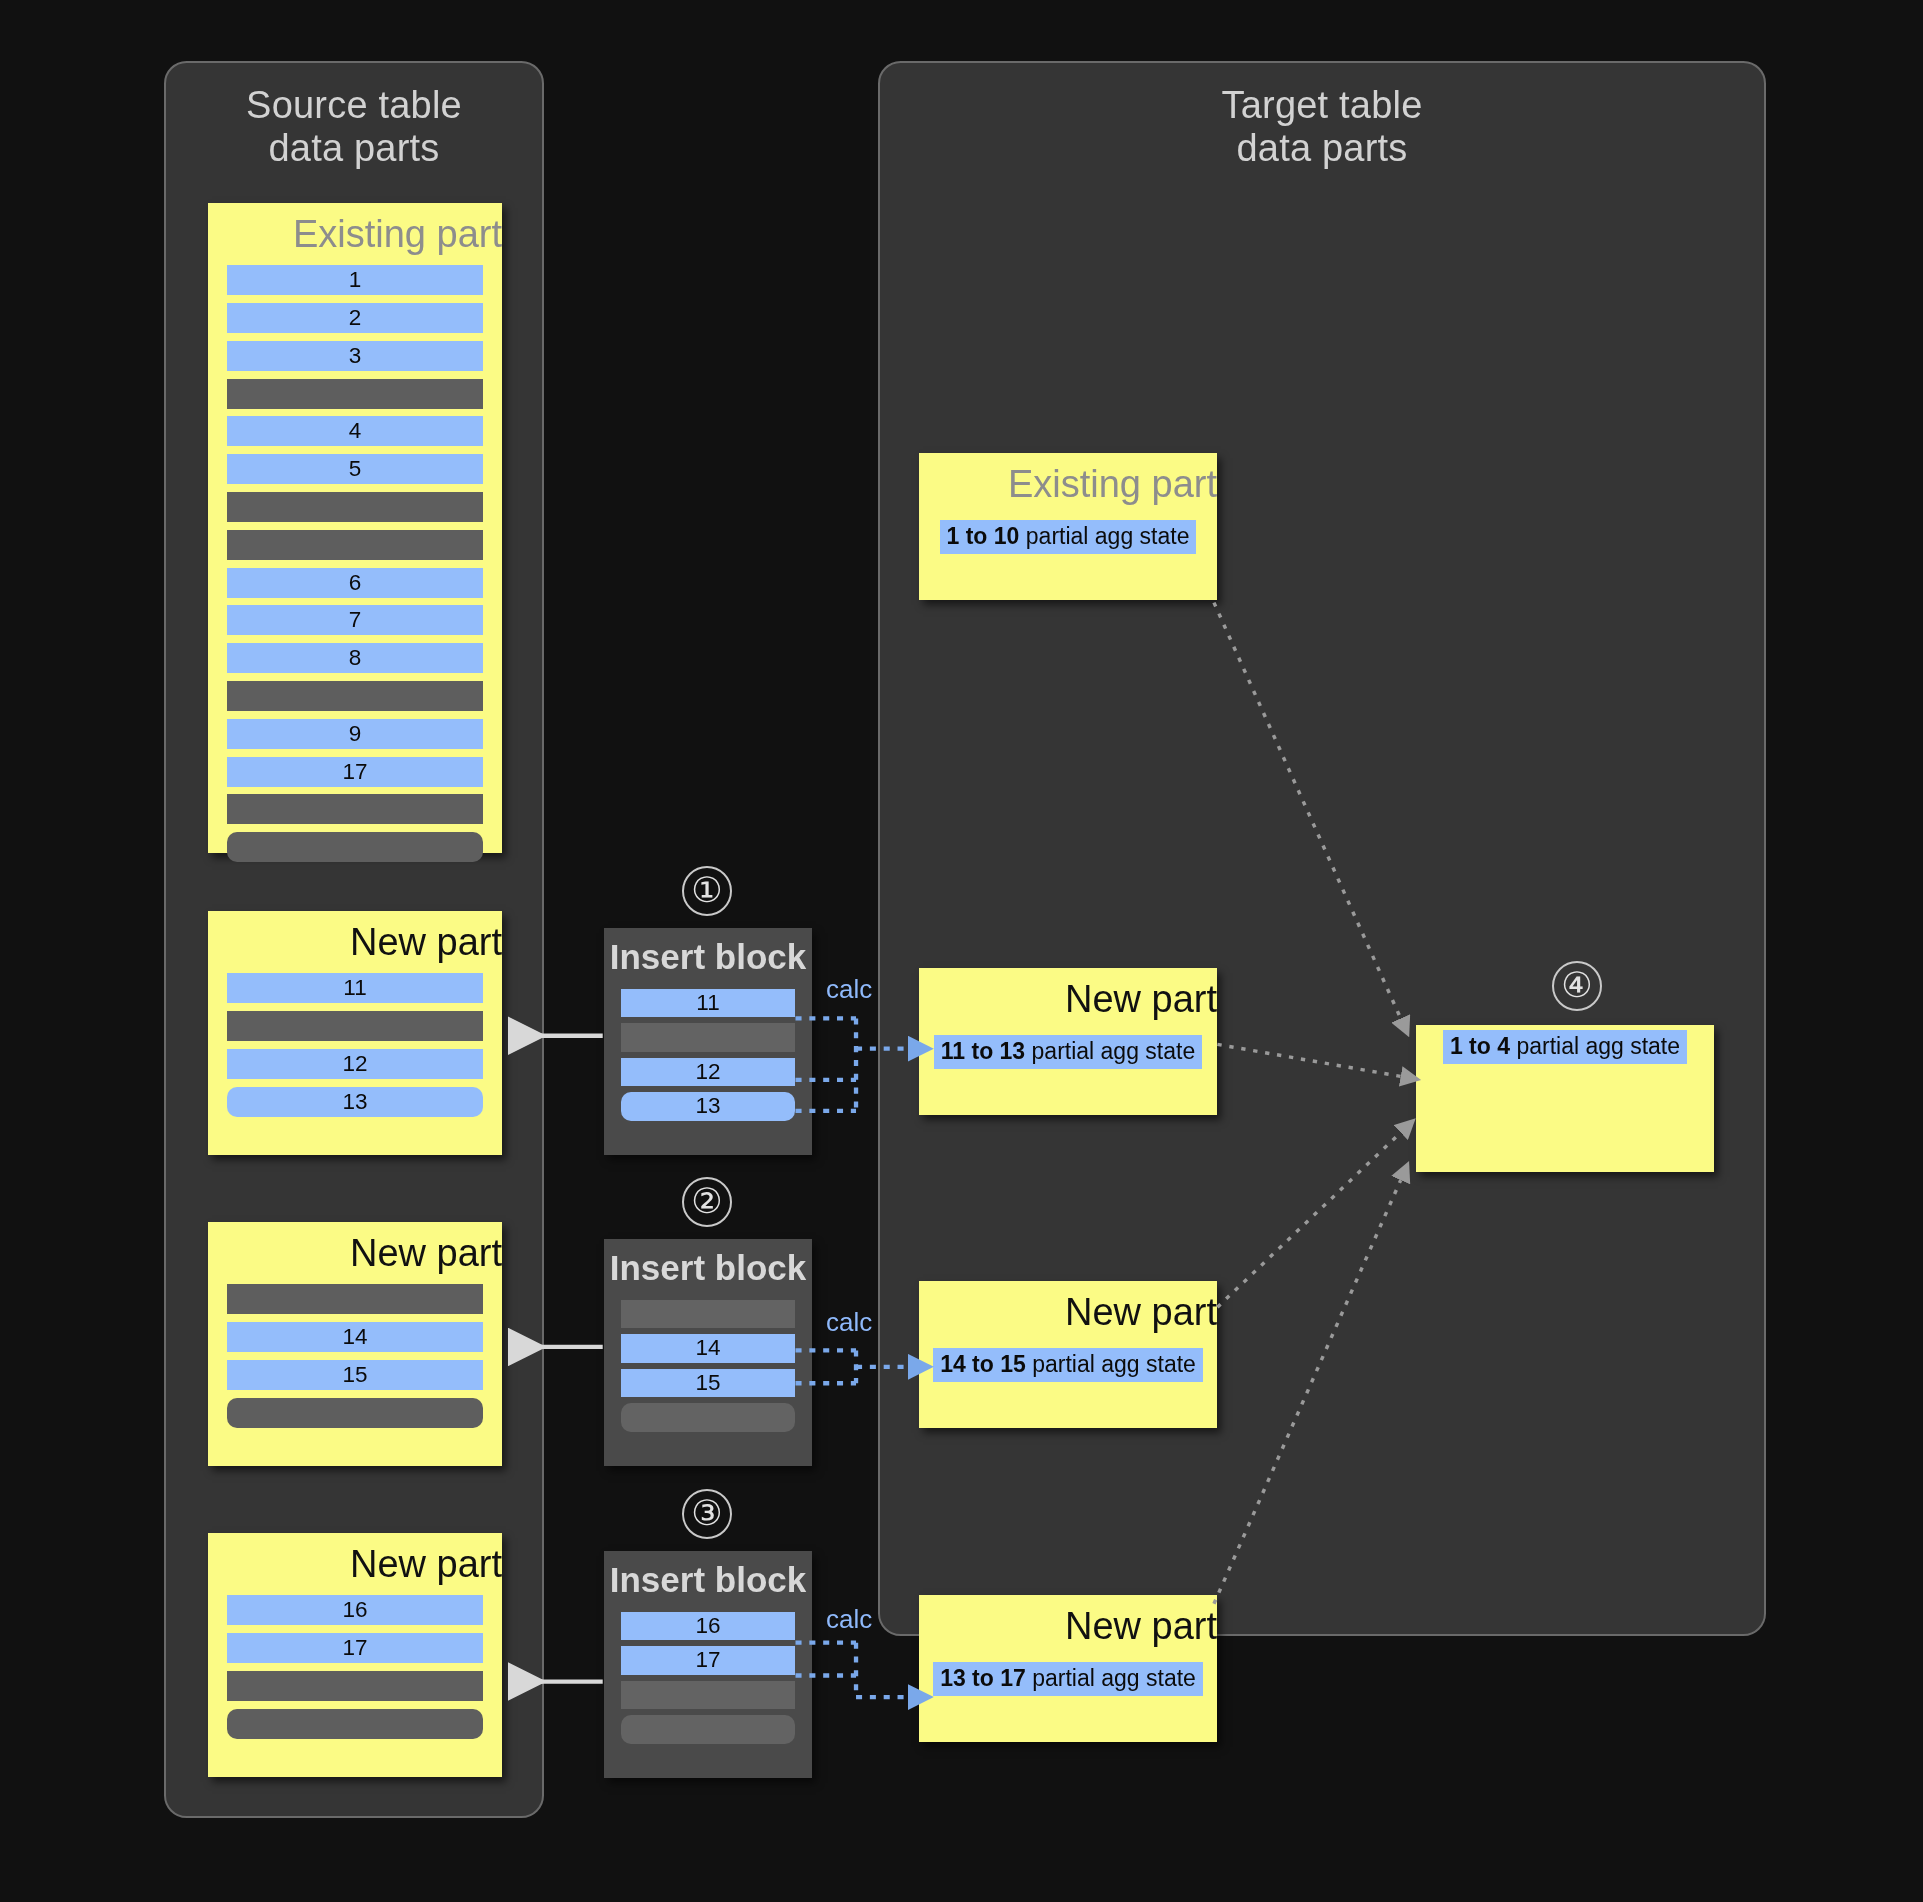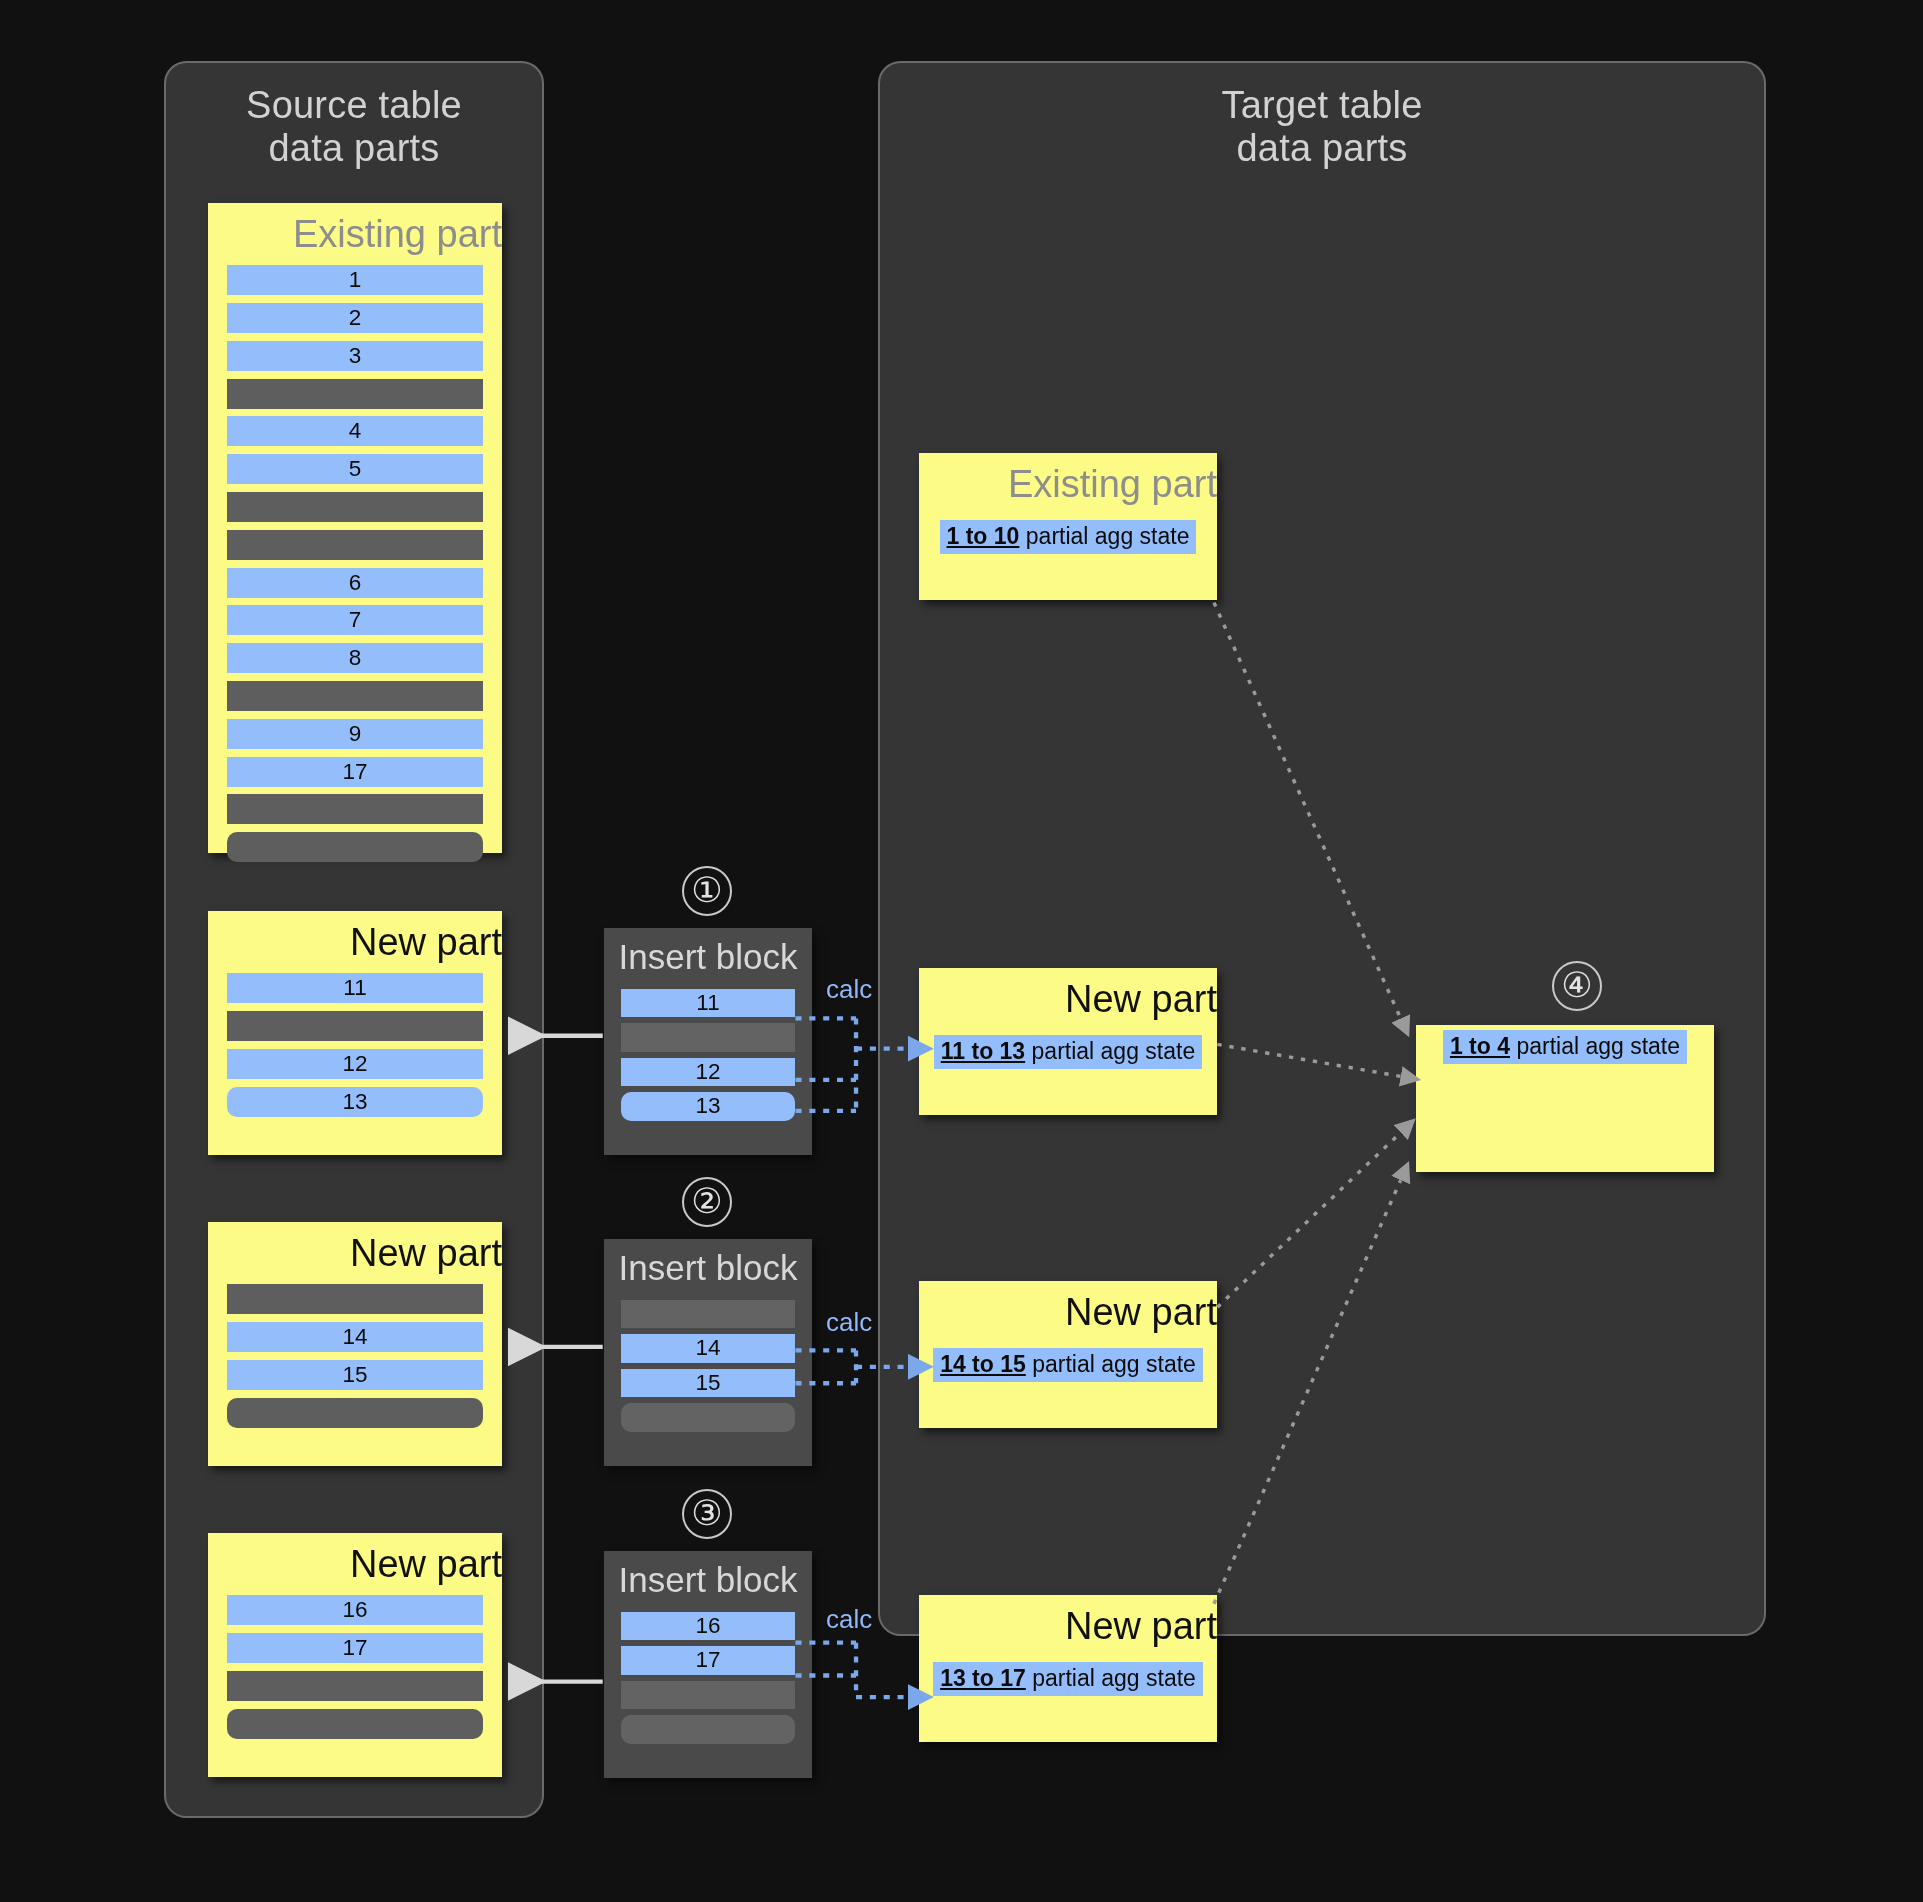--- a/index.html
+++ b/index.html
@@ -63,35 +63,35 @@
   
   .agg{
     margin:0 auto;
     background:#94bdfb;
     display:inline-block;
     font-size:23px;
     color:#0b0b0b;
     padding:2.6px 7px 4.3px 7px;
     white-space:nowrap;
   }
-  .agg b{font-weight:bold;text-decoration:underline;}
+  .agg b{font-weight:bold;}
   .agg-wrap{text-align:center;padding:5.2px 0 22.5px 0;}
 
   
   .insert{
     position:absolute;
     background:#4a4a4a;
     box-shadow:4.3px 5.2px 7.8px rgba(0,0,0,.5);
     box-sizing:border-box;
   }
   .insert-title{
     text-align:center;
     color:#d8d8d8;
     font-size:35px;
-    padding-top:8.6px;padding-bottom:12px;
+    padding-top:8.6px;padding-bottom:12px;font-weight:bold;
   }
   .insert .rows{padding:0 17.3px 17.3px 17.3px;}
   .insert .row{height:28.5px;margin-bottom:6px;}
   .insert .row.empty{background:#636363;}
 
   
   .step{
     position:absolute;
     width:50px;height:50px;border-radius:50%;
     border:2.6px solid #c9c9c9;

